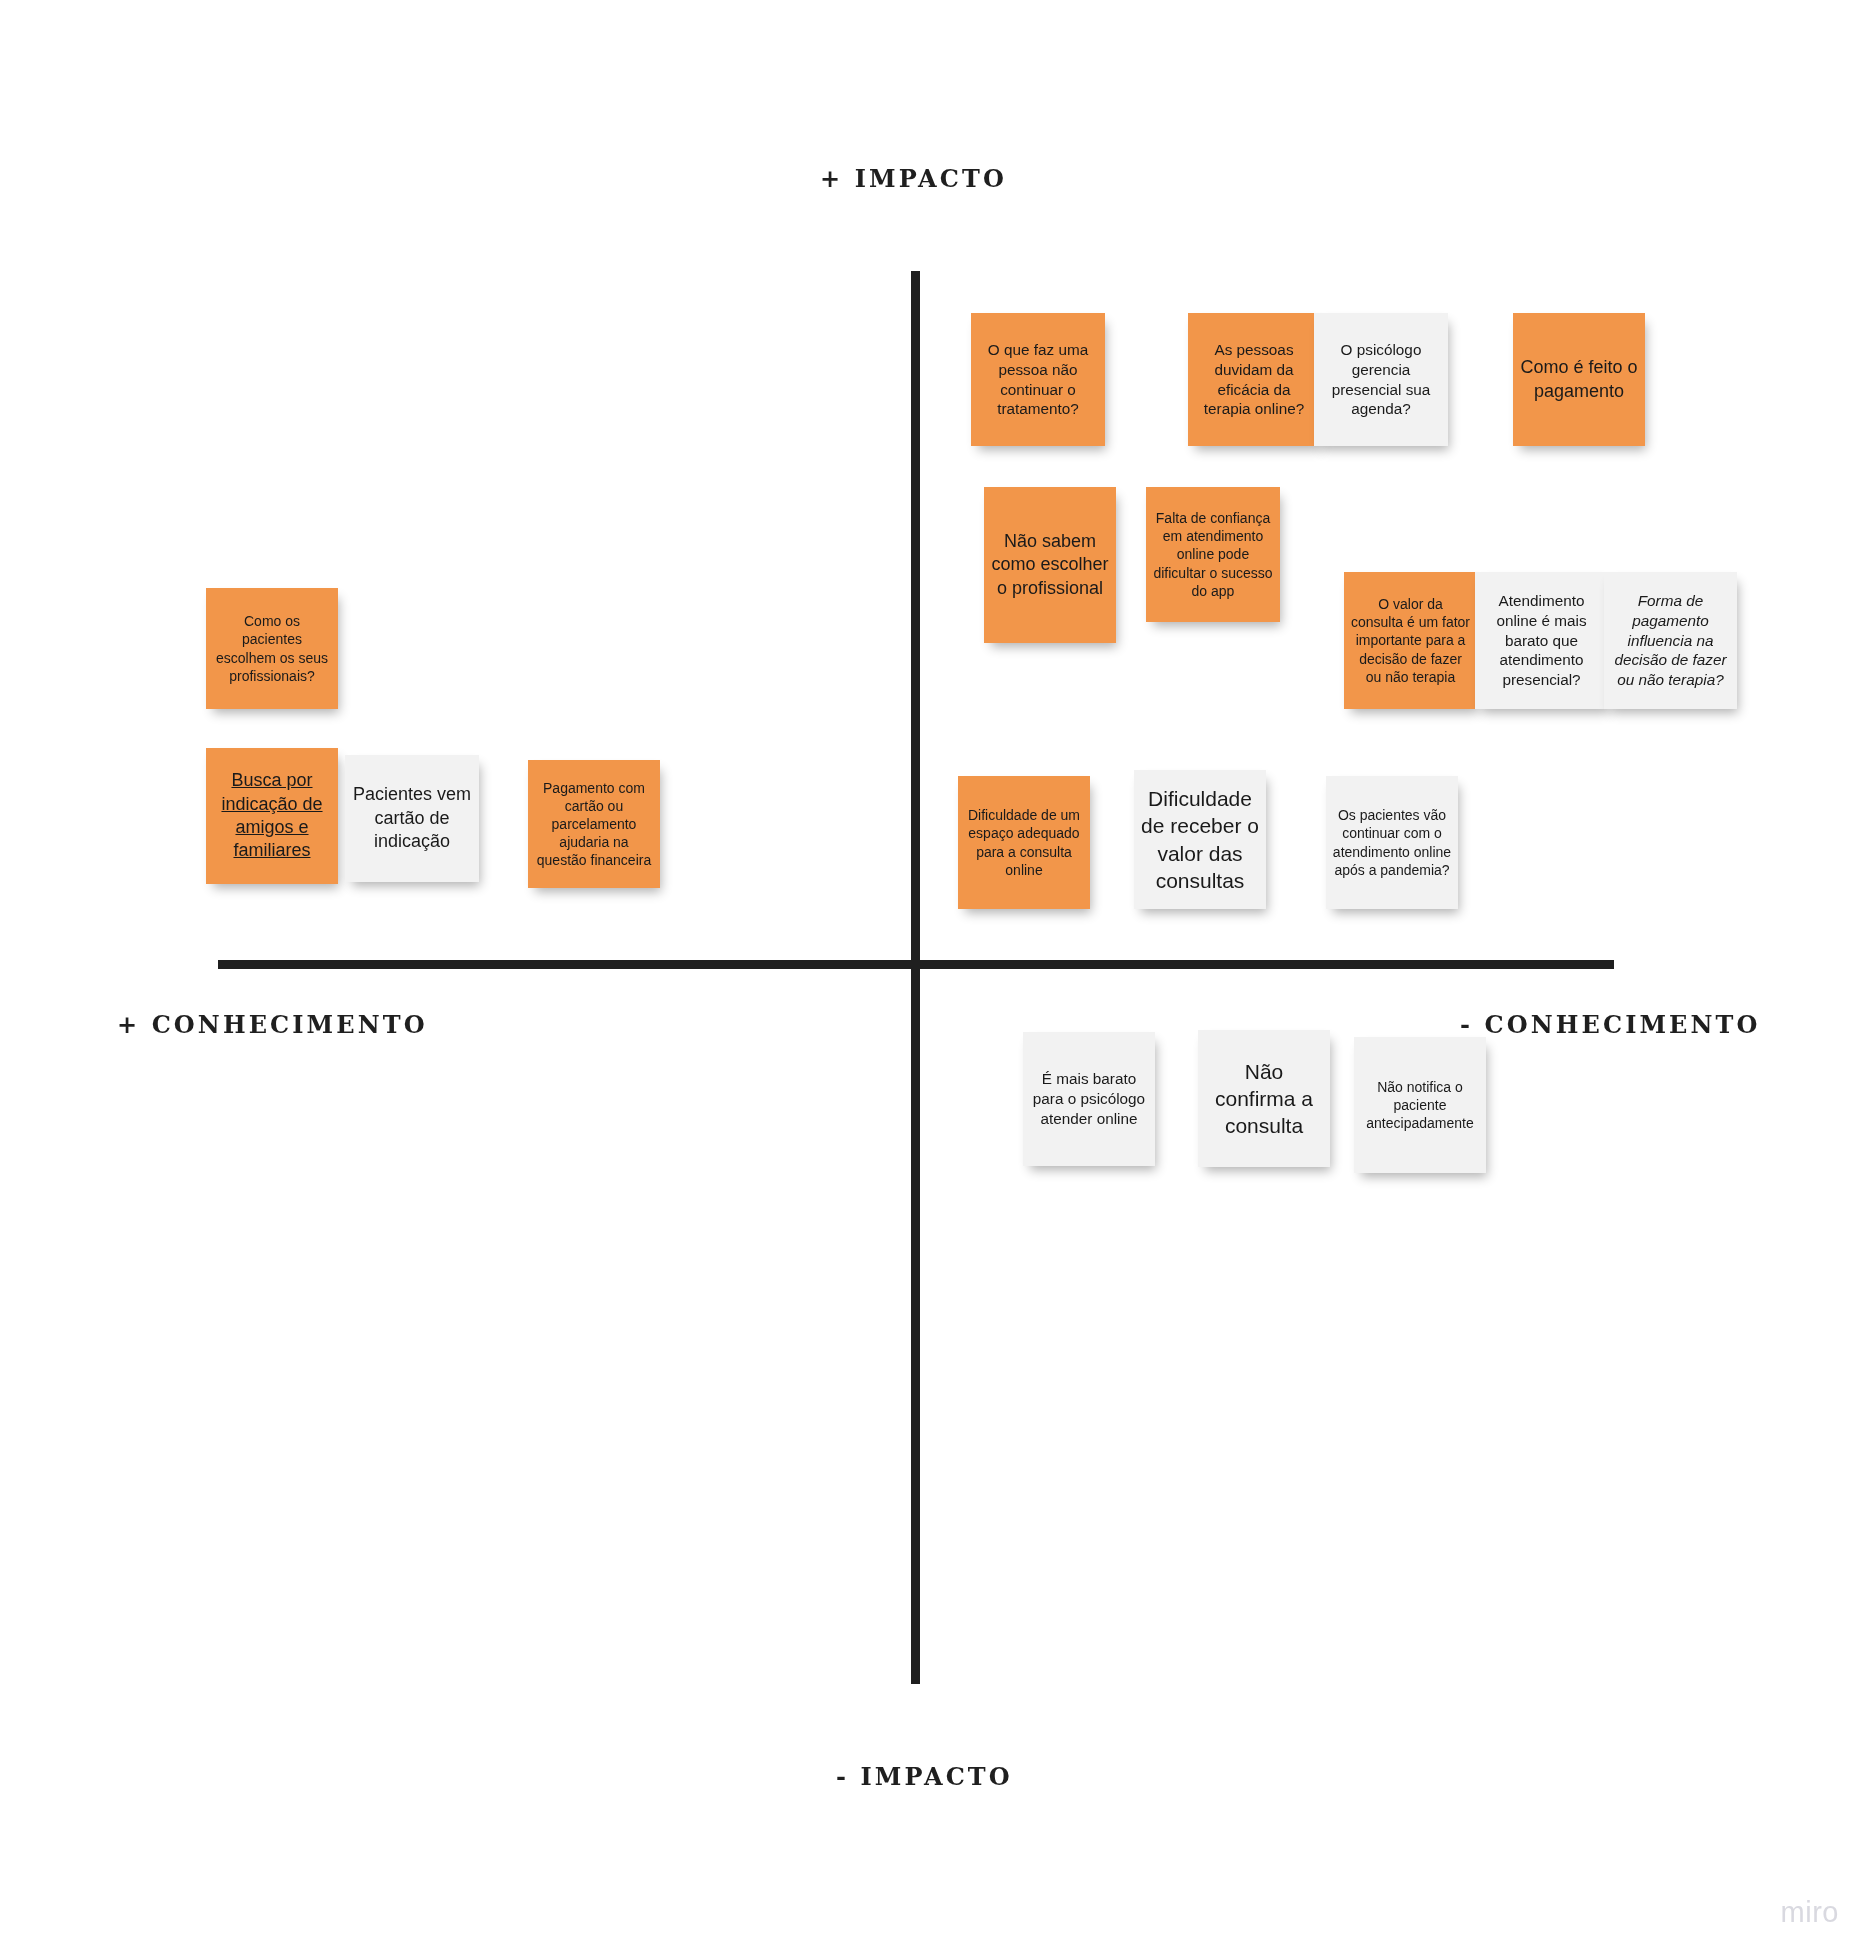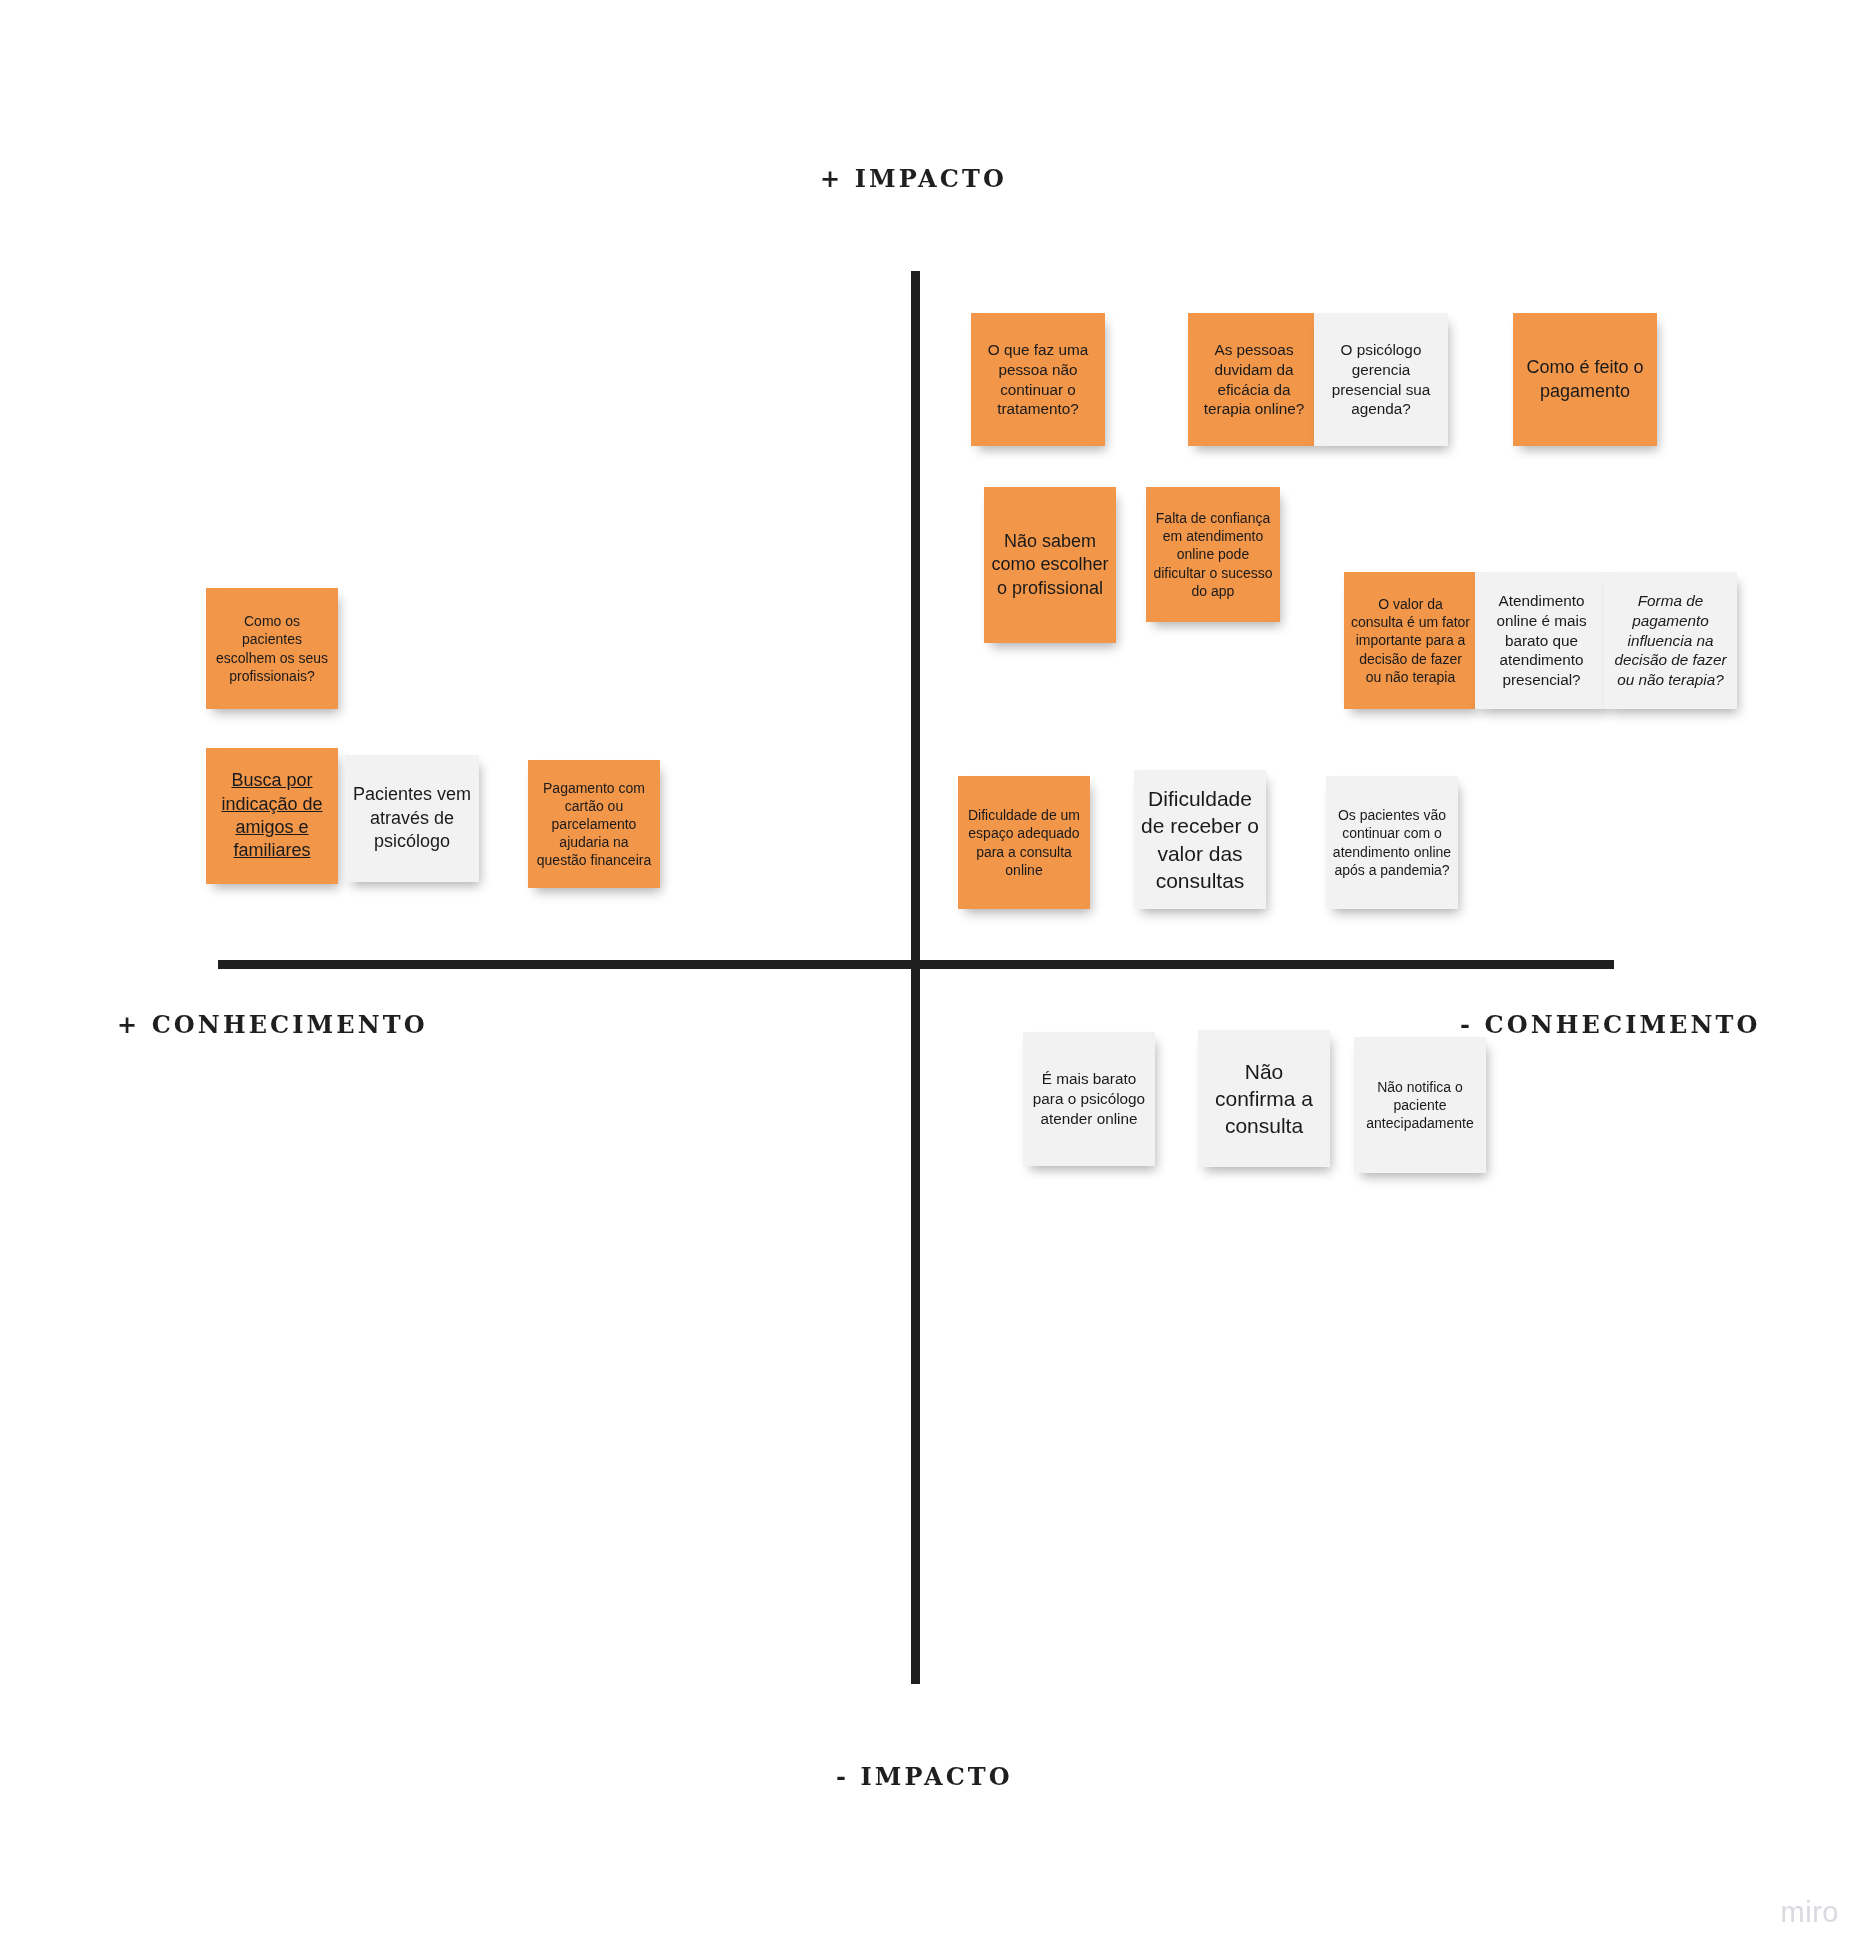--- a/index.html
+++ b/index.html
@@ -107,35 +107,35 @@
   <div class="axis-label lbl-conh-neg">- CONHECIMENTO</div>
 
   <div id="notes-layer">
       <div class="note orange fs-xs" style="left: 206px; top: 588px; width: 132px; height: 121px;">
         <span>Como os pacientes escolhem os seus profissionais?</span>
       </div>
       <div class="note orange fs-md" style="left: 206px; top: 748px; width: 132px; height: 136px; text-decoration: underline;">
         <span>Busca por indicação de amigos e familiares</span>
       </div>
       <div class="note white fs-md" style="left: 345px; top: 755px; width: 134px; height: 127px;">
-        <span>Pacientes vem através de psicólogo</span>
+        <span>Pacientes vem cartão de indicação</span>
       </div>
       <div class="note orange fs-xs" style="left: 528px; top: 760px; width: 132px; height: 128px;">
         <span>Pagamento com cartão ou parcelamento ajudaria na questão financeira</span>
       </div>
       <div class="note orange fs-sm" style="left: 971px; top: 313px; width: 134px; height: 133px;">
         <span>O que faz uma pessoa não continuar o tratamento?</span>
       </div>
       <div class="note orange fs-sm" style="left: 1146px; top: 313px; width: 132px; height: 133px; margin-left: 42px;">
         <span>As pessoas duvidam da eficácia da terapia online?</span>
       </div>
       <div class="note white fs-sm" style="left: 1314px; top: 313px; width: 134px; height: 133px;">
         <span>O psicólogo gerencia presencial sua agenda?</span>
       </div>
-      <div class="note orange fs-md" style="left: 1513px; top: 313px; width: 144px; height: 133px;">
+      <div class="note orange fs-md" style="left: 1513px; top: 313px; width: 132px; height: 133px;">
         <span>Como é feito o pagamento</span>
       </div>
       <div class="note orange fs-md" style="left: 984px; top: 487px; width: 132px; height: 156px;">
         <span>Não sabem como escolher o profissional</span>
       </div>
       <div class="note orange fs-xs" style="left: 1146px; top: 487px; width: 134px; height: 135px;">
         <span>Falta de confiança em atendimento online pode dificultar o sucesso do app</span>
       </div>
       <div class="note orange fs-xs" style="left: 1344px; top: 572px; width: 133px; height: 137px;">
         <span>O valor da consulta é um fator importante para a decisão de fazer ou não terapia</span>

